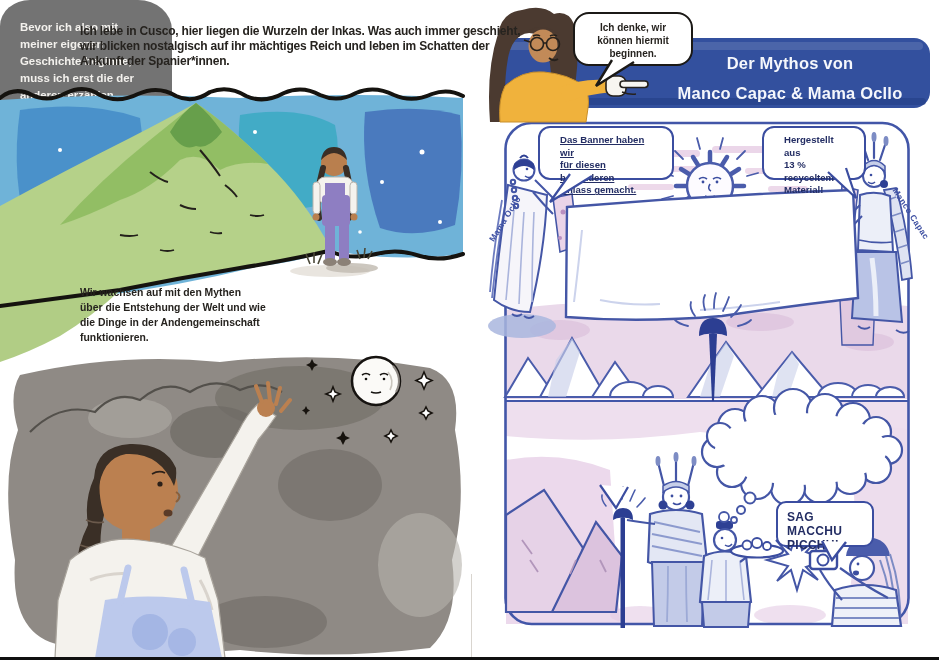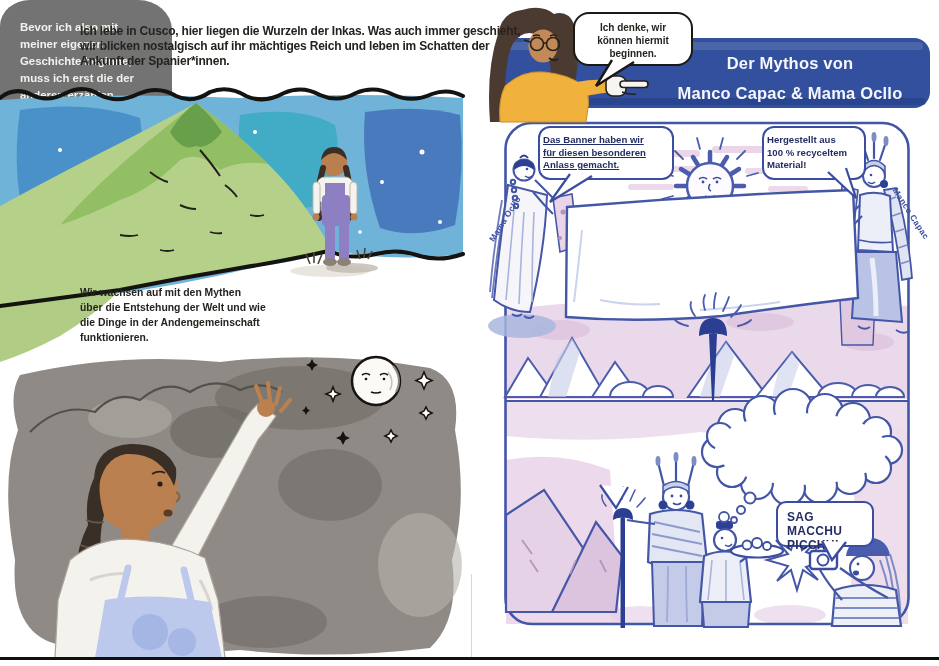--- a/index.html
+++ b/index.html
@@ -3,21 +3,21 @@
 <meta charset="utf-8">
 <style>
   html,body{margin:0;padding:0;background:#ffffff;}
   #stage{position:relative;width:939px;height:666px;background:#ffffff;overflow:hidden;
          font-family:"Liberation Sans","DejaVu Sans",sans-serif;}
   .abs{position:absolute;}
   svg{display:block;}
   .txt{position:absolute;font-weight:bold;white-space:pre-line;color:#26231f;}
   .bubble{position:absolute;background:#fff;border:2.2px solid #3b4da0;border-radius:12px;
           font-weight:bold;white-space:pre-line;color:#232d63;box-sizing:border-box;
-          padding:6px 3px;z-index:4;}
+          padding:6px 20px;z-index:4;}
   .bubble.black{border-color:#1b1916;color:#26231f;border-width:2.4px;}
   #narration-intro{left:32px;top:24px;width:445px;font-size:12px;line-height:15px;letter-spacing:-0.2px;z-index:4;margin-left:48px;}
   #narration-myths{left:80px;top:285px;width:280px;font-size:10.4px;line-height:15px;z-index:4;}
   #caption-box{left:262px;top:481px;width:172px;height:126px;background:#737373;color:#f3f1ed;
                border-radius:30px 34px 28px 30px / 26px 30px 30px 26px;box-sizing:border-box;
                padding:19px 12px 0 20px;font-size:11.4px;line-height:17px;font-weight:bold;
                white-space:pre-line;z-index:4;}
   #intro-bubble{left:573px;top:12px;width:120px;height:54px;border-radius:16px;font-size:10px;
                 line-height:13px;text-align:center;padding-top:7px;}
   #title-banner-text{left:658px;top:48px;width:264px;text-align:center;color:#f5f7fc;
@@ -442,21 +442,21 @@
   <div id="intro-bubble" class="bubble black">Ich denke, wir
 können hiermit
 beginnen.</div>
   <div id="title-banner-text" class="txt">Der Mythos von
 Manco Capac &amp; Mama Ocllo</div>
 
   <div id="bubble-banner-left" class="bubble">Das Banner haben wir
 für diesen besonderen
 Anlass gemacht.</div>
   <div id="bubble-banner-right" class="bubble">Hergestellt aus
-100 % recyceltem
+13 % recyceltem
 Material!</div>
 
   <div id="myth-text">
     <div class="para">Der Sonnengott Inti schickte aus Sorge um die Menschen auf
 der Erde seine Kinder Manco Capac und Mama Ocllo,
 um den Erdenbewohner*innen Kultur zu bringen.</div>
     <div class="para">Er gab Manco Capac einen goldenen Stab, der ihm eine heilige
 Stadt zeigen sollte, nämlich an der Stelle, wo der Stab leicht
 in der Erde versinken konnte.</div>
   </div>

